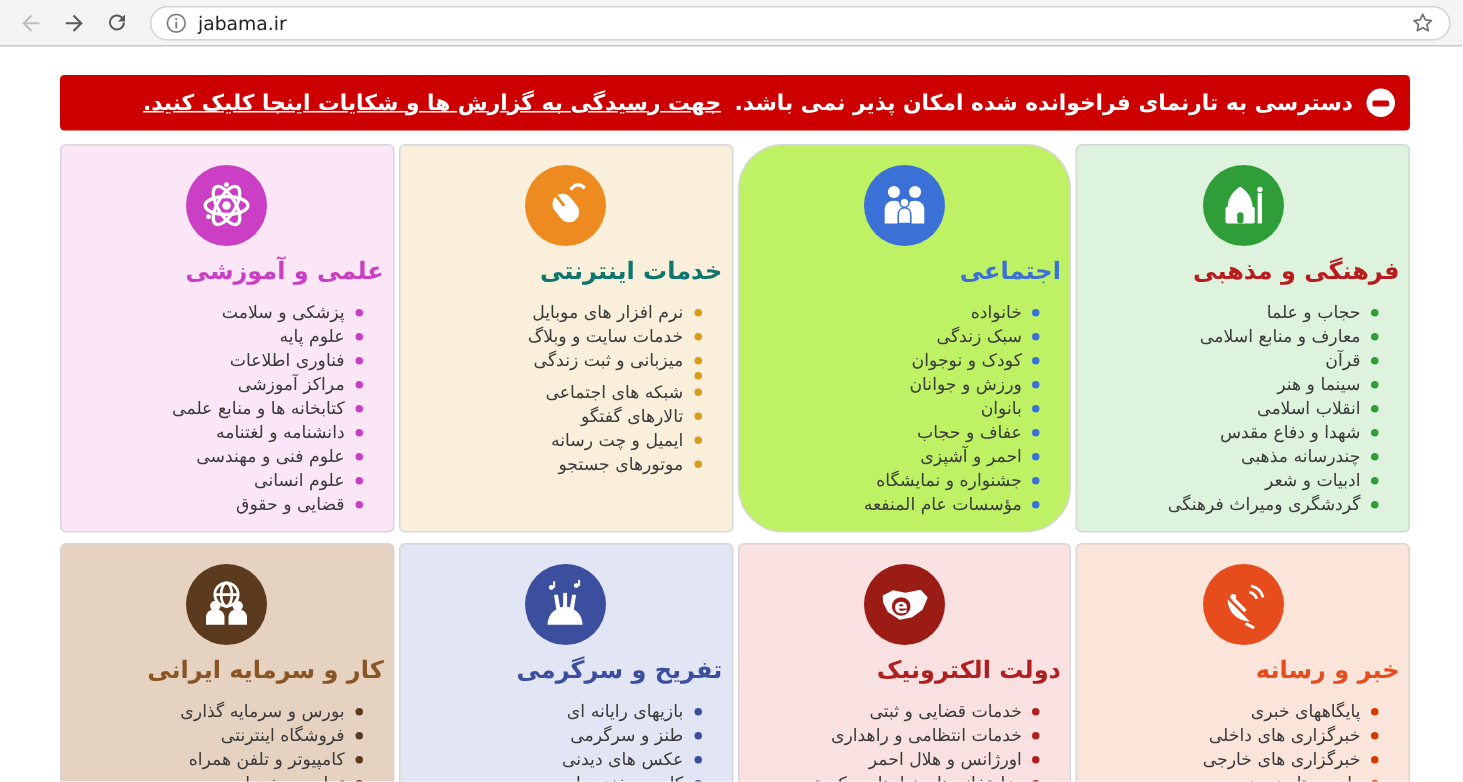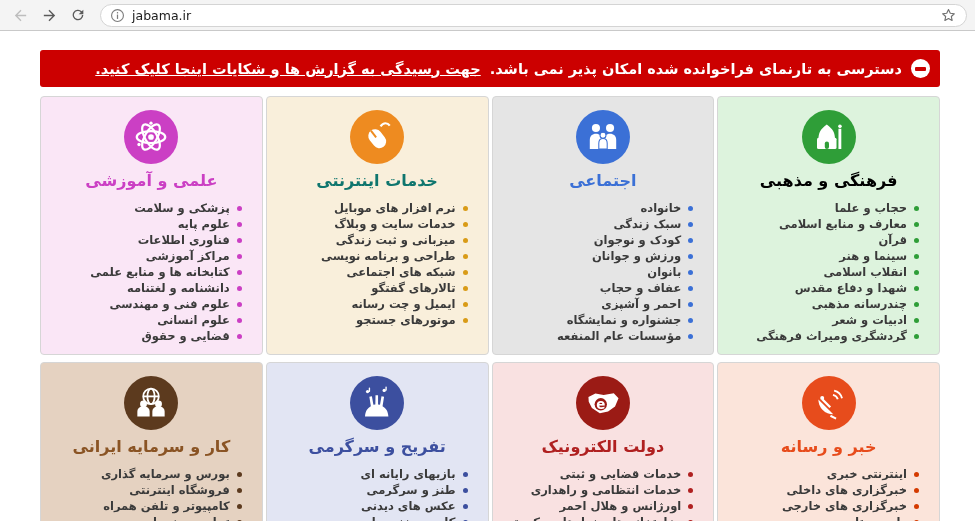--- a/index.html
+++ b/index.html
@@ -21,23 +21,23 @@
   .stop-icon::after { content:""; position:absolute; left:4px; right:4px; top:8px; height:3.5px;
     background:#cc0000; border-radius:1px; }
   .banner a { color:#fff; text-decoration:underline; cursor:pointer; }
   
   .grid { direction:rtl; display:grid; grid-template-columns:repeat(4,1fr);
     gap:7px 3px; margin:0 35px 0 40px; }
   .card { border:1px solid #d6d6d6; border-radius:4px; text-align:center;
     padding:13px 6px 10px; min-height:259px; }
   .circle { width:54px; height:54px; border-radius:50%; margin:0 auto;
     display:flex; align-items:center; justify-content:center; }
-  .card-title { font-size:16px; font-weight:bold; margin:7px 0 10px; }
+  .card-title { font-size:16px; font-weight:bold; margin:7px 0 10px;text-align:right; }
   .card ul { list-style:none; text-align:right; padding:0 14px 0 4px; }
-  .card li { display:flex; align-items:center; gap:7px; font-size:11.5px; font-weight:bold;
+  .card li { display:flex; align-items:center; gap:7px; font-size:11.5px; font-weight:normal;
     color:#3a3a3a; line-height:16px; cursor:pointer; }
   .dot { width:5px; height:5px; border-radius:50%; flex:0 0 auto; }
   .card li a { color:#3a3a3a; text-decoration:none; }
   .right-strip { position:absolute; right:0; top:95px; width:38px; height:426px; background:#eaeaea; z-index:-1; }
 </style>
 </head>
 <body>
 
 <div class="right-strip"></div>
 
@@ -80,21 +80,21 @@
     <div class="card" style="background: rgb(221, 243, 221);">
       <div class="circle" style="background: rgb(47, 158, 56);">
         <svg width="36" height="36" viewBox="0 0 24 24">
           <rect x="4" y="12.5" width="13" height="7.5" rx="1" fill="#fff"></rect>
           <path d="M10.5 3.6C6.2 6.6 5 9.6 5 13h11c0-3.4-1.2-6.4-5.5-9.4z" fill="#fff"></path>
           <rect x="18.3" y="6.5" width="1.9" height="13.5" fill="#fff"></rect>
           <circle cx="19.3" cy="4.9" r="1.2" fill="#fff"></circle>
           <rect x="9.2" y="15" width="2.8" height="5" rx="1.4" fill="#2f9e38"></rect>
         </svg>
       </div>
-      <div class="card-title" style="color: #000000;">فرهنگی و مذهبی</div>
+      <div class="card-title" style="color: #b91c1c;">فرهنگی و مذهبی</div>
       <ul>
         <li>
           <span class="dot" style="background: rgb(47, 158, 56);"></span>
           <a>حجاب و علما</a>
         </li>
         <li>
           <span class="dot" style="background: rgb(47, 158, 56);"></span>
           <a>معارف و منابع اسلامی</a>
         </li>
         <li>
@@ -120,21 +120,21 @@
         <li>
           <span class="dot" style="background: rgb(47, 158, 56);"></span>
           <a>ادبیات و شعر</a>
         </li>
         <li>
           <span class="dot" style="background: rgb(47, 158, 56);"></span>
           <a>گردشگری ومیراث فرهنگی</a>
         </li>
       </ul>
     </div>
-    <div class="card" style="background: #e5e5e5;">
+    <div class="card" style="background: #bef264; border-radius: 30px;">
       <div class="circle" style="background: rgb(59, 112, 214);">
         <svg width="36" height="36" viewBox="0 0 24 24" fill="#fff">
           <circle cx="7.3" cy="6" r="2.7"></circle>
           <path d="M3.2 20v-6c0-2.6 1.7-4.1 4.1-4.1s4.1 1.5 4.1 4.1v6z"></path>
           <circle cx="16.7" cy="6" r="2.7"></circle>
           <path d="M12.6 20v-6c0-2.6 1.7-4.1 4.1-4.1s4.1 1.5 4.1 4.1v6z"></path>
           <circle cx="12" cy="10.8" r="2" stroke="#3b70d6" stroke-width=".7"></circle>
           <path d="M9.2 20v-3.8c0-2 1.2-3.2 2.8-3.2s2.8 1.2 2.8 3.2V20z" stroke="#3b70d6" stroke-width=".7"></path>
         </svg>
       </div>
@@ -197,21 +197,20 @@
         <li>
           <span class="dot" style="background: rgb(217, 155, 23);"></span>
           <a>خدمات سایت و وبلاگ</a>
         </li>
         <li>
           <span class="dot" style="background: rgb(217, 155, 23);"></span>
           <a>میزبانی و ثبت زندگی</a>
         </li>
         <li>
           <span class="dot" style="background: rgb(217, 155, 23);"></span>
-          <a>طراحی و برنامه نویسی</a>
         </li>
         <li>
           <span class="dot" style="background: rgb(217, 155, 23);"></span>
           <a>شبکه های اجتماعی</a>
         </li>
         <li>
           <span class="dot" style="background: rgb(217, 155, 23);"></span>
           <a>تالارهای گفتگو</a>
         </li>
         <li>
@@ -287,21 +286,21 @@
           <g stroke="#fff" fill="none" stroke-width="1.3">
             <path d="M14.8 6.2a4.5 4.5 0 0 1 3.4 3.2"></path>
             <path d="M15.6 3.2a7.5 7.5 0 0 1 5.6 5.4"></path>
           </g>
         </svg>
       </div>
       <div class="card-title" style="color: rgb(231, 76, 28);">خبر و رسانه</div>
       <ul>
         <li>
           <span class="dot" style="background: rgb(212, 58, 0);"></span>
-          <a>اینترنتی خبری</a>
+          <a>پایگاههای خبری</a>
         </li>
         <li>
           <span class="dot" style="background: rgb(212, 58, 0);"></span>
           <a>خبرگزاری های داخلی</a>
         </li>
         <li>
           <span class="dot" style="background: rgb(212, 58, 0);"></span>
           <a>خبرگزاری های خارجی</a>
         </li>
         <li>

